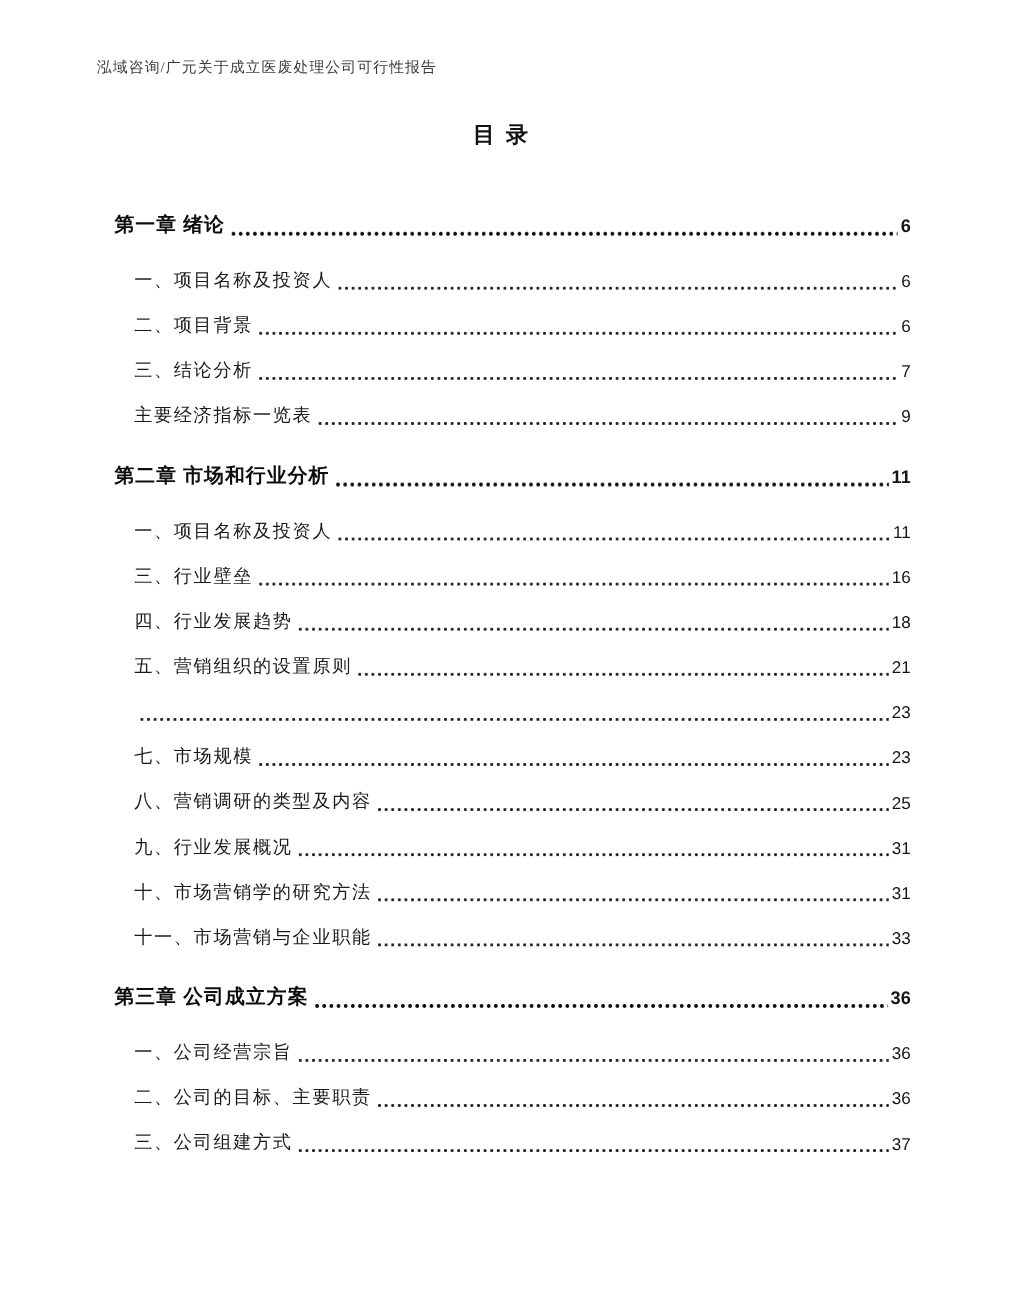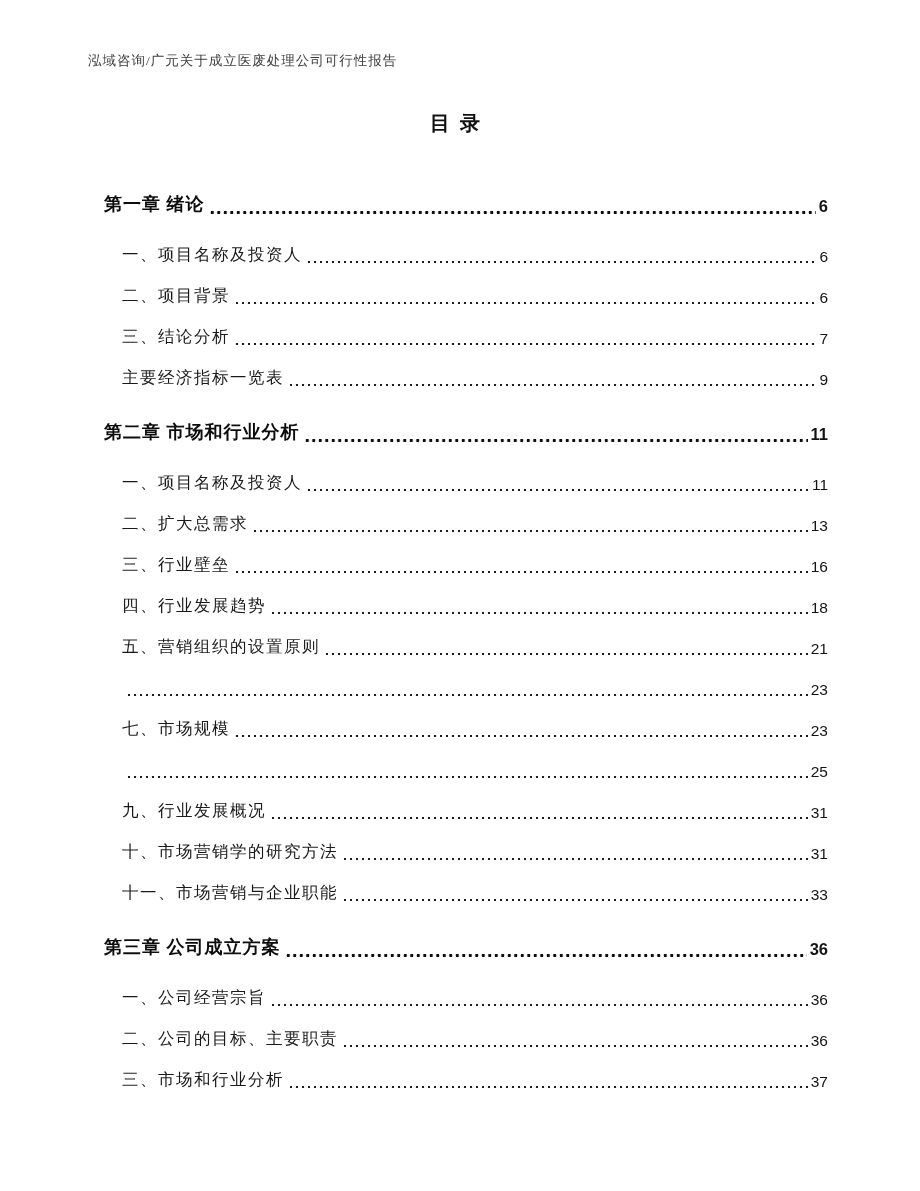--- a/index.html
+++ b/index.html
@@ -137,25 +137,20 @@
         <span class="label">第二章 市场和行业分析</span>
         <span class="leader"></span>
         <span class="pagenum">11</span>
       </div>
       <div class="toc-row item">
         <span class="label">一、项目名称及投资人</span>
         <span class="leader"></span>
         <span class="pagenum">11</span>
       </div>
       <div class="toc-row item">
-        <span class="label">二、扩大总需求</span>
-        <span class="leader"></span>
-        <span class="pagenum">13</span>
-      </div>
-      <div class="toc-row item">
         <span class="label">三、行业壁垒</span>
         <span class="leader"></span>
         <span class="pagenum">16</span>
       </div>
       <div class="toc-row item">
         <span class="label">四、行业发展趋势</span>
         <span class="leader"></span>
         <span class="pagenum">18</span>
       </div>
       <div class="toc-row item">
@@ -166,20 +161,21 @@
       <div class="toc-row item">
         <span class="leader"></span>
         <span class="pagenum">23</span>
       </div>
       <div class="toc-row item">
         <span class="label">七、市场规模</span>
         <span class="leader"></span>
         <span class="pagenum">23</span>
       </div>
       <div class="toc-row item">
+        <span class="label">八、营销调研的类型及内容</span>
         <span class="leader"></span>
         <span class="pagenum">25</span>
       </div>
       <div class="toc-row item">
         <span class="label">九、行业发展概况</span>
         <span class="leader"></span>
         <span class="pagenum">31</span>
       </div>
       <div class="toc-row item">
         <span class="label">十、市场营销学的研究方法</span>
@@ -200,19 +196,19 @@
         <span class="label">一、公司经营宗旨</span>
         <span class="leader"></span>
         <span class="pagenum">36</span>
       </div>
       <div class="toc-row item">
         <span class="label">二、公司的目标、主要职责</span>
         <span class="leader"></span>
         <span class="pagenum">36</span>
       </div>
       <div class="toc-row item">
-        <span class="label">三、市场和行业分析</span>
+        <span class="label">三、公司组建方式</span>
         <span class="leader"></span>
         <span class="pagenum">37</span>
       </div>
     </div>
 
 </div>
 
 </body></html>

